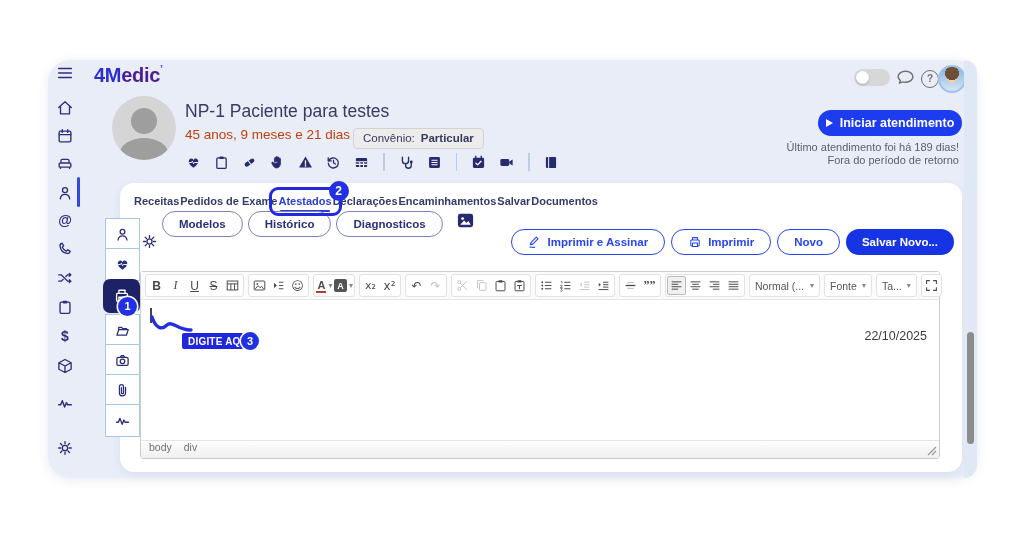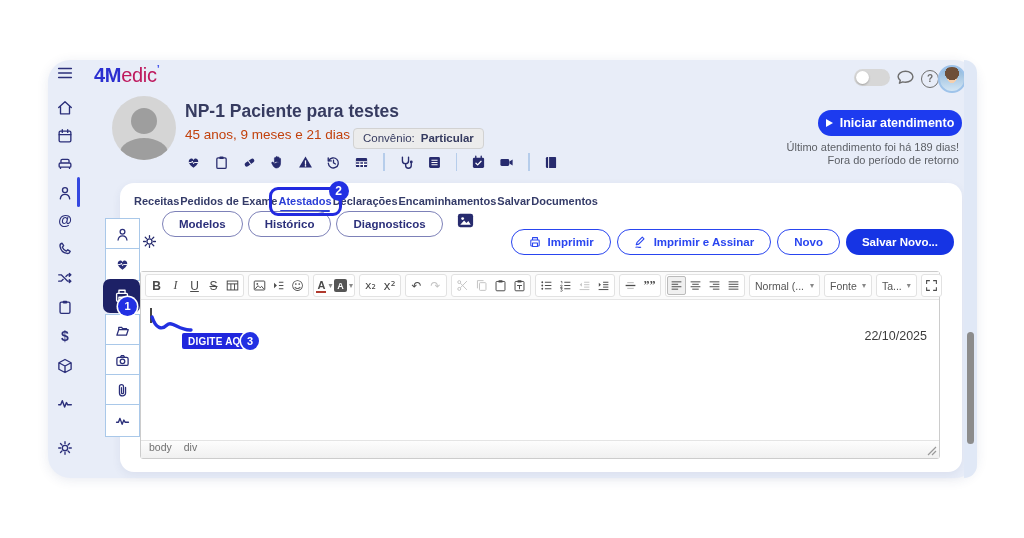--- a/index.html
+++ b/index.html
@@ -7,34 +7,34 @@
   .sym{font-family:"DejaVu Sans",sans-serif}
   .window{position:absolute;left:48px;top:60px;width:929px;height:418px;background:#e8edf8;border-radius:22px;box-shadow:0 2px 12px rgba(40,60,120,.10)}
   .abs{position:absolute}
   .ic{display:block;color:#2b2f7a}
   
   .sideic{position:absolute;left:8px;width:18px;height:18px;color:#2b2f7a;cursor:pointer}
   .activebar{position:absolute;left:29px;top:117px;width:3px;height:30px;background:#3448e0;border-radius:2px}
   .txtic{position:absolute;left:8px;width:18px;height:18px;color:#2b2f7a;font-weight:bold;font-size:14px;line-height:18px;text-align:center}
   
   .logo{position:absolute;left:46px;top:3px;font-size:20px;font-weight:bold;letter-spacing:-.3px}
-  .logo .b{color:#2b2fd0}.logo .r{color:#be185d;font-weight:400}.logo .t{color:#4656ee;font-size:11px;vertical-align:9px}
+  .logo .b{color:#2b2fd0}.logo .r{color:#4c1d95;font-weight:700}.logo .t{color:#4656ee;font-size:11px;vertical-align:9px}
   
   .toggle{position:absolute;left:806px;top:9px;width:36px;height:17px;background:#d7d7d7;border-radius:9px}
   .toggle .knob{position:absolute;left:2px;top:2px;width:13px;height:13px;background:#fff;border-radius:50%;box-shadow:0 1px 2px rgba(0,0,0,.25)}
   .help{position:absolute;left:873px;top:10px;width:16px;height:16px;border:1.4px solid #6f6f6f;border-radius:50%;color:#6f6f6f;font-size:10px;font-weight:bold;text-align:center;line-height:15px}
   .photo{position:absolute;left:890px;top:5px;width:24px;height:24px;border-radius:50%;border:2px solid #9ec3ea;
     background:radial-gradient(circle at 50% 26%,#6e4f38 0 32%,rgba(0,0,0,0) 33%),
                radial-gradient(circle at 50% 46%,#f3cfae 0 27%,rgba(0,0,0,0) 28%),
                linear-gradient(180deg,#8ab4d9 0%,#d4e6f4 100%)}
   
   .pavatar{position:absolute;left:64px;top:36px;width:64px;height:64px;border-radius:50%;background:#d5d5d5;overflow:hidden}
   .pavatar::before{content:"";position:absolute;left:19px;top:12px;width:26px;height:26px;border-radius:50%;background:#9e9e9e}
   .pavatar::after{content:"";position:absolute;left:8px;top:42px;width:48px;height:30px;border-radius:50%;background:#9e9e9e}
-  .pname{position:absolute;left:137px;top:41px;font-size:17.5px;font-weight:bold;color:#363b60}
+  .pname{position:absolute;left:137px;top:41px;font-size:17.5px;font-weight:normal;color:#363b60}
   .page-line{position:absolute;left:137px;top:67px;font-size:13.5px;color:#c2410c}
   .conv{position:absolute;left:305px;top:68px;height:19px;background:#ececec;border:1px solid #d2d2d2;border-radius:4px;font-size:11.5px;color:#363b60;line-height:19px;padding:0 9px;white-space:nowrap}
   .conv b{margin-left:6px}
   .actrow{position:absolute;left:137px;top:93px;display:flex;align-items:center;gap:11px}
   .actrow .ic{width:17px;height:17px;color:#272b6e;cursor:pointer}
   .vdiv{width:1.5px;height:18px;background:#b6cdeb;margin:0 2px}
   .startbtn{position:absolute;left:770px;top:50px;width:144px;height:26px;background:#1d3bef;border-radius:14px;color:#fff;font-size:12.5px;font-weight:bold;display:flex;align-items:center;justify-content:center;gap:7px;cursor:pointer}
   .tri{width:0;height:0;border-left:7px solid #fff;border-top:4.5px solid transparent;border-bottom:4.5px solid transparent}
   .mut1{position:absolute;right:18px;top:81px;font-size:11px;color:#5d6066}
   .mut2{position:absolute;right:18px;top:94px;font-size:11px;color:#5d6066}
@@ -406,29 +406,29 @@
       <div class="pill">Histórico</div>
       <div class="pill">Diagnosticos</div>
       <svg class="imgbtn">
           <use href="#i-imgfill"></use>
         </svg>
     </div>
 
     <div class="rightbtns">
       <div class="pill pillb">
           <svg style="width:14px;height:14px">
+            <use href="#i-pen"></use>
+          </svg>
+          <span>Imprimir e Assinar</span>
+        </div>
+      <div class="pill pillb">
+          <svg style="width:14px;height:14px">
             <use href="#i-printsm"></use>
           </svg>
           <span>Imprimir</span>
-        </div>
-      <div class="pill pillb">
-          <svg style="width:14px;height:14px">
-            <use href="#i-pen"></use>
-          </svg>
-          <span>Imprimir e Assinar</span>
         </div>
       <div class="pill pillb">Novo</div>
       <div class="pill pills">Salvar Novo...</div>
     </div>
 
     <div class="editor">
       <div class="etb">
         <div class="grp">
           <span class="tbtn bold">B</span>
           <span class="tbtn ital">I</span>

